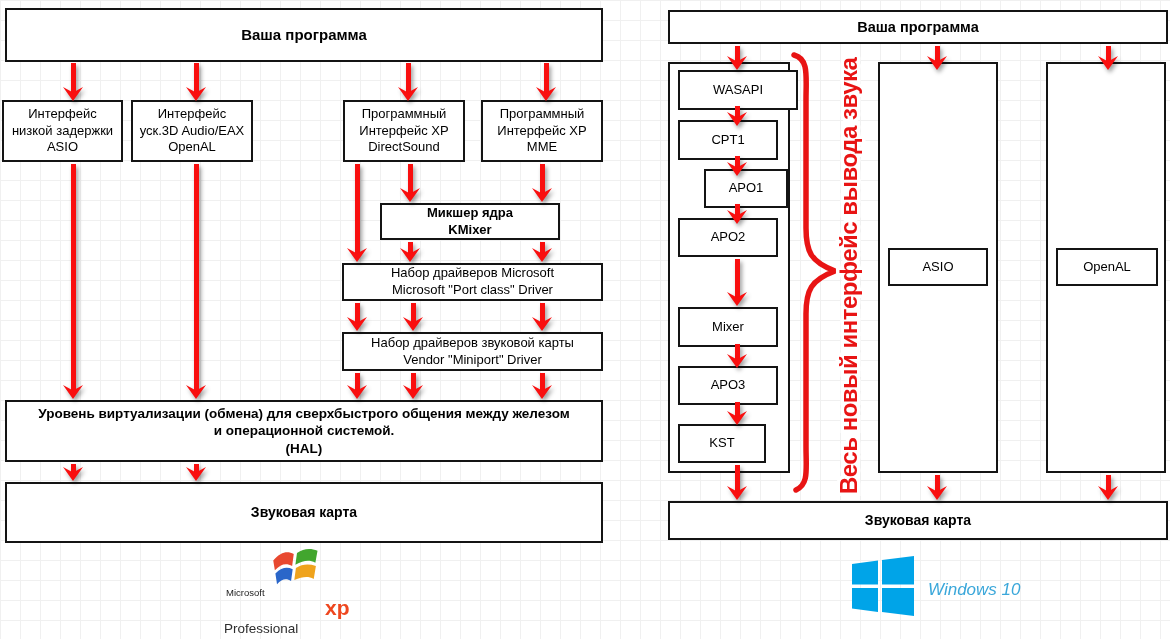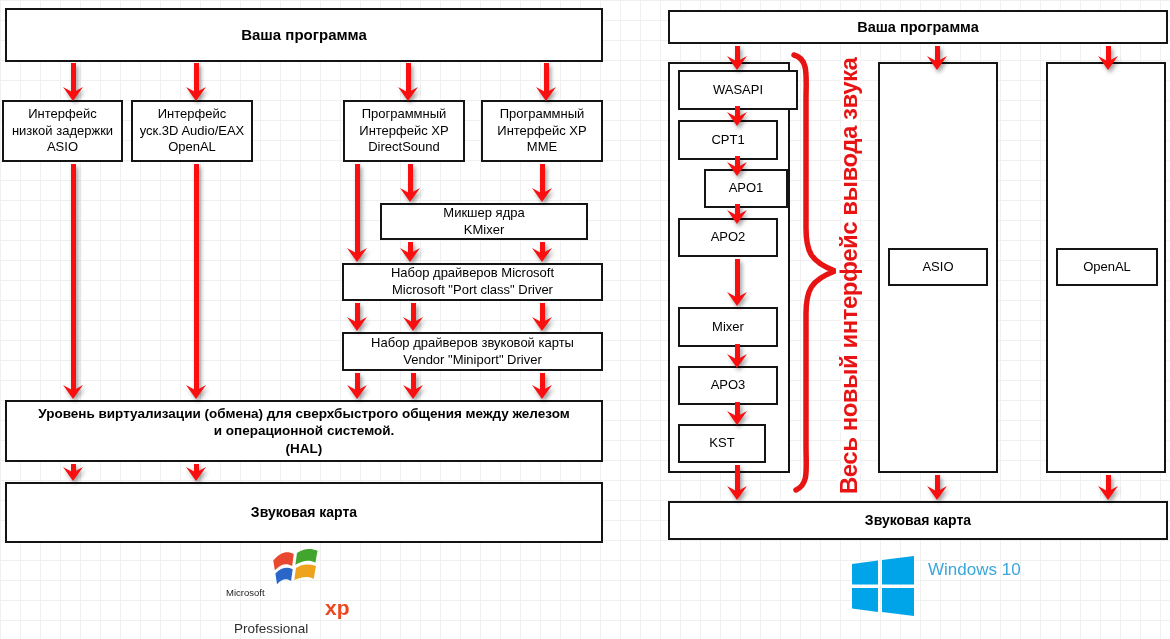--- a/index.html
+++ b/index.html
@@ -33,25 +33,25 @@
          writing-mode:vertical-rl;transform:rotate(180deg);white-space:nowrap;
          font-weight:bold;font-size:24px;letter-spacing:-0.5px;}
   .vtext.outline{color:#fff;-webkit-text-stroke:7px #fff;}
   .vtext.fill{color:#e81414;}
   
   #xp-logo{position:absolute;left:212px;top:544px;width:160px;height:98px;z-index:2;}
   #xp-flag{position:absolute;left:58px;top:2px;}
   #xp-microsoft{position:absolute;left:14px;top:43px;font-size:9.5px;color:#1c1c1c;}
   #xp-windows{position:absolute;left:10px;top:49px;font-size:27px;font-weight:bold;color:#000;letter-spacing:-1px;}
   #xp-xp{position:absolute;left:113px;top:52px;font-size:21px;font-weight:bold;color:#ee471f;}
-  #xp-prof{position:absolute;left:22px;top:77px;font-size:13.5px;color:#2e2e2e;}
+  #xp-prof{position:absolute;left:12px;top:77px;font-size:13.5px;color:#2e2e2e;}
   
   #w10-logo{position:absolute;left:852px;top:556px;width:220px;height:62px;z-index:2;}
   #w10-flag{position:absolute;left:0;top:0;}
-  #w10-text{position:absolute;left:76px;top:4px;font-size:17px;color:#3aa7da;}
+  #w10-text{position:absolute;left:76px;top:24px;font-size:17px;color:#3aa7da;font-style:italic;}
 </style>
 </head>
 <body>
 
 <div id="canvas">
 
   <div class="box bold" style="left:5px;top:8px;width:598px;height:54px;font-size:15px;">Ваша программа</div>
 
   <div class="box" style="left:2px;top:100px;width:121px;height:62px;">Интерфейс
 низкой задержки
@@ -59,21 +59,21 @@
   <div class="box" style="left:131px;top:100px;width:122px;height:62px;">Интерфейс
 уск.3D Audio/EAX
 OpenAL</div>
   <div class="box" style="left:343px;top:100px;width:122px;height:62px;">Программный
 Интерфейс XP
 DirectSound</div>
   <div class="box" style="left:481px;top:100px;width:122px;height:62px;">Программный
 Интерфейс XP
 MME</div>
 
-  <div class="box" style="left:380px;top:203px;width:208px;height:37px;">Микшер ядра
+  <div class="box" style="left:380px;top:203px;width:180px;height:37px;font-weight:bold;">Микшер ядра
 KMixer</div>
 
   <div class="box" style="left:342px;top:332px;width:261px;height:39px;">Набор драйверов звуковой карты
 Vendor "Miniport" Driver</div>
 
   <div class="box" style="left:342px;top:263px;width:261px;height:38px;">Набор драйверов Microsoft
 Microsoft "Port class" Driver</div>
 
   <div class="box bold" style="left:5px;top:400px;width:598px;height:62px;font-size:13.5px;">Уровень виртуализации (обмена) для сверхбыстрого общения между железом
 и операционной системой.

